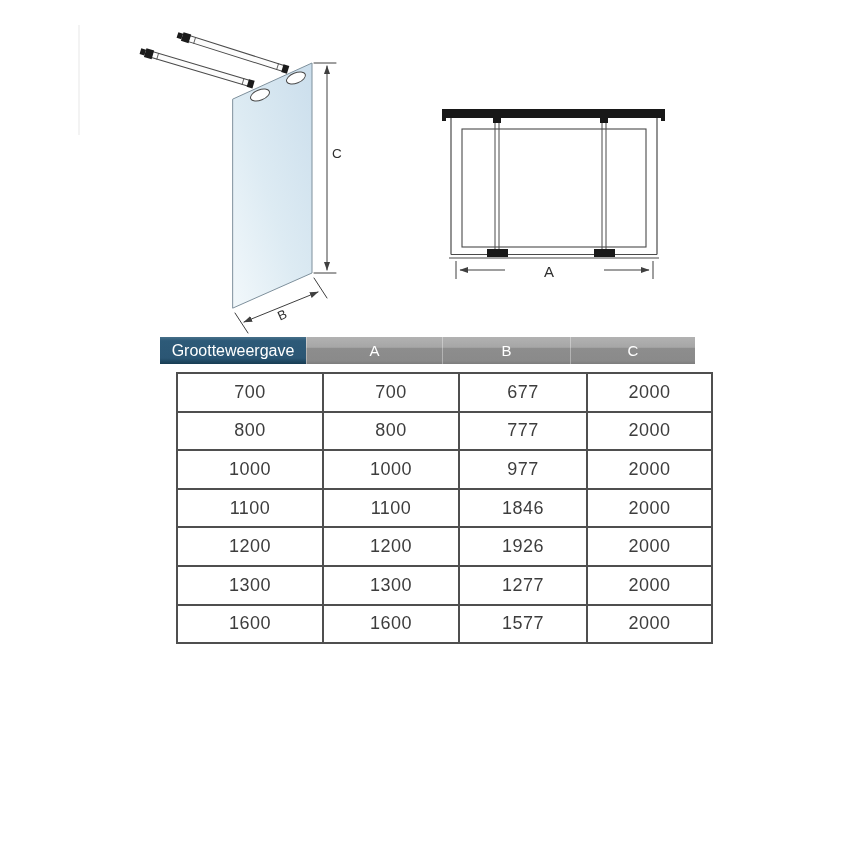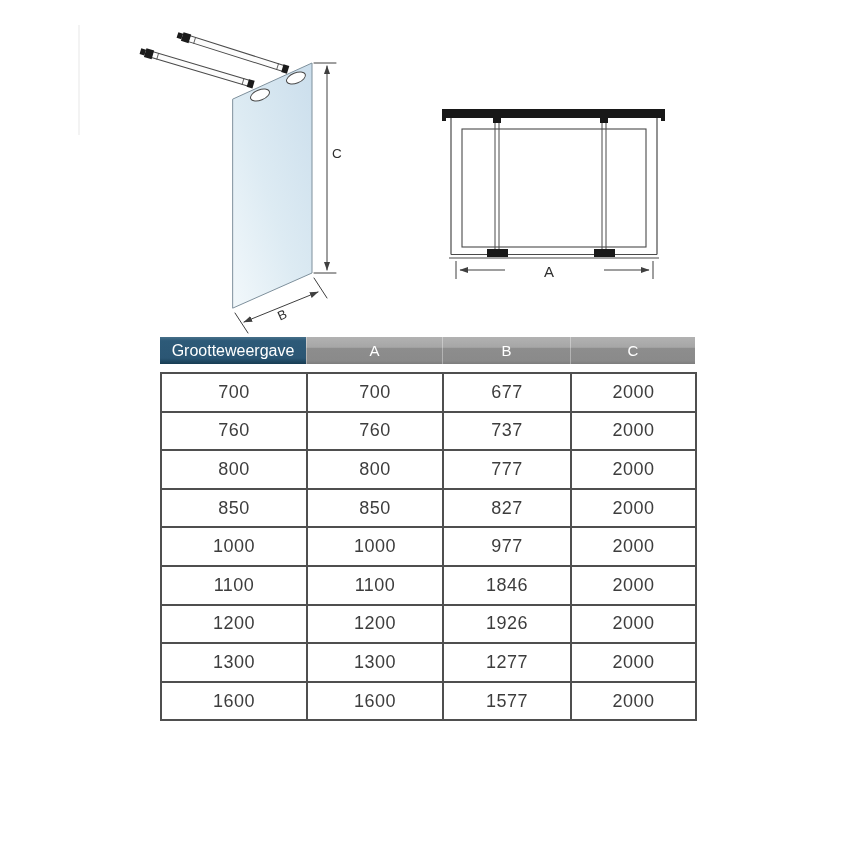--- a/index.html
+++ b/index.html
@@ -19,21 +19,21 @@
     background:linear-gradient(180deg,#b2b2b2 0%,#a6a6a6 38%,#8d8d8d 42%,#8a8a8a 88%,#7d7d7d 100%);
     border-left:1px solid rgba(255,255,255,0.35);
   }
   .th.navy{
     font-size:16px;
     border-left:none;
     background:linear-gradient(180deg,#4a7license 0%,#2d5a78 14%,#2b5674 78%,#173c52 100%);
     background:linear-gradient(180deg,#477089 0%,#2d5a78 14%,#2b5674 78%,#173c52 100%);
   }
   .body-table{
-    position:absolute;left:160px;top:372px;width:535px;
+    position:absolute;left:176px;top:372px;width:535px;
     border-collapse:collapse;table-layout:fixed;
   }
   .body-table td{
     border:2px solid #4f4f4f;height:34.6px;
     text-align:center;vertical-align:middle;
     font-size:18px;color:#3d3d3d;letter-spacing:0.5px;
   }
   .col1{width:146px}.col2{width:136px}.col3{width:128px}.col4{width:125px}
 </style>
 </head>
@@ -153,38 +153,26 @@
         <col class="col4">
     </colgroup>
     <tbody>
         <tr>
           <td>700</td>
           <td>700</td>
           <td>677</td>
           <td>2000</td>
         </tr>
         <tr>
-          <td>760</td>
-          <td>760</td>
-          <td>737</td>
-          <td>2000</td>
-        </tr>
-        <tr>
           <td>800</td>
           <td>800</td>
           <td>777</td>
           <td>2000</td>
         </tr>
         <tr>
-          <td>850</td>
-          <td>850</td>
-          <td>827</td>
-          <td>2000</td>
-        </tr>
-        <tr>
           <td>1000</td>
           <td>1000</td>
           <td>977</td>
           <td>2000</td>
         </tr>
         <tr>
           <td>1100</td>
           <td>1100</td>
           <td>1846</td>
           <td>2000</td>

